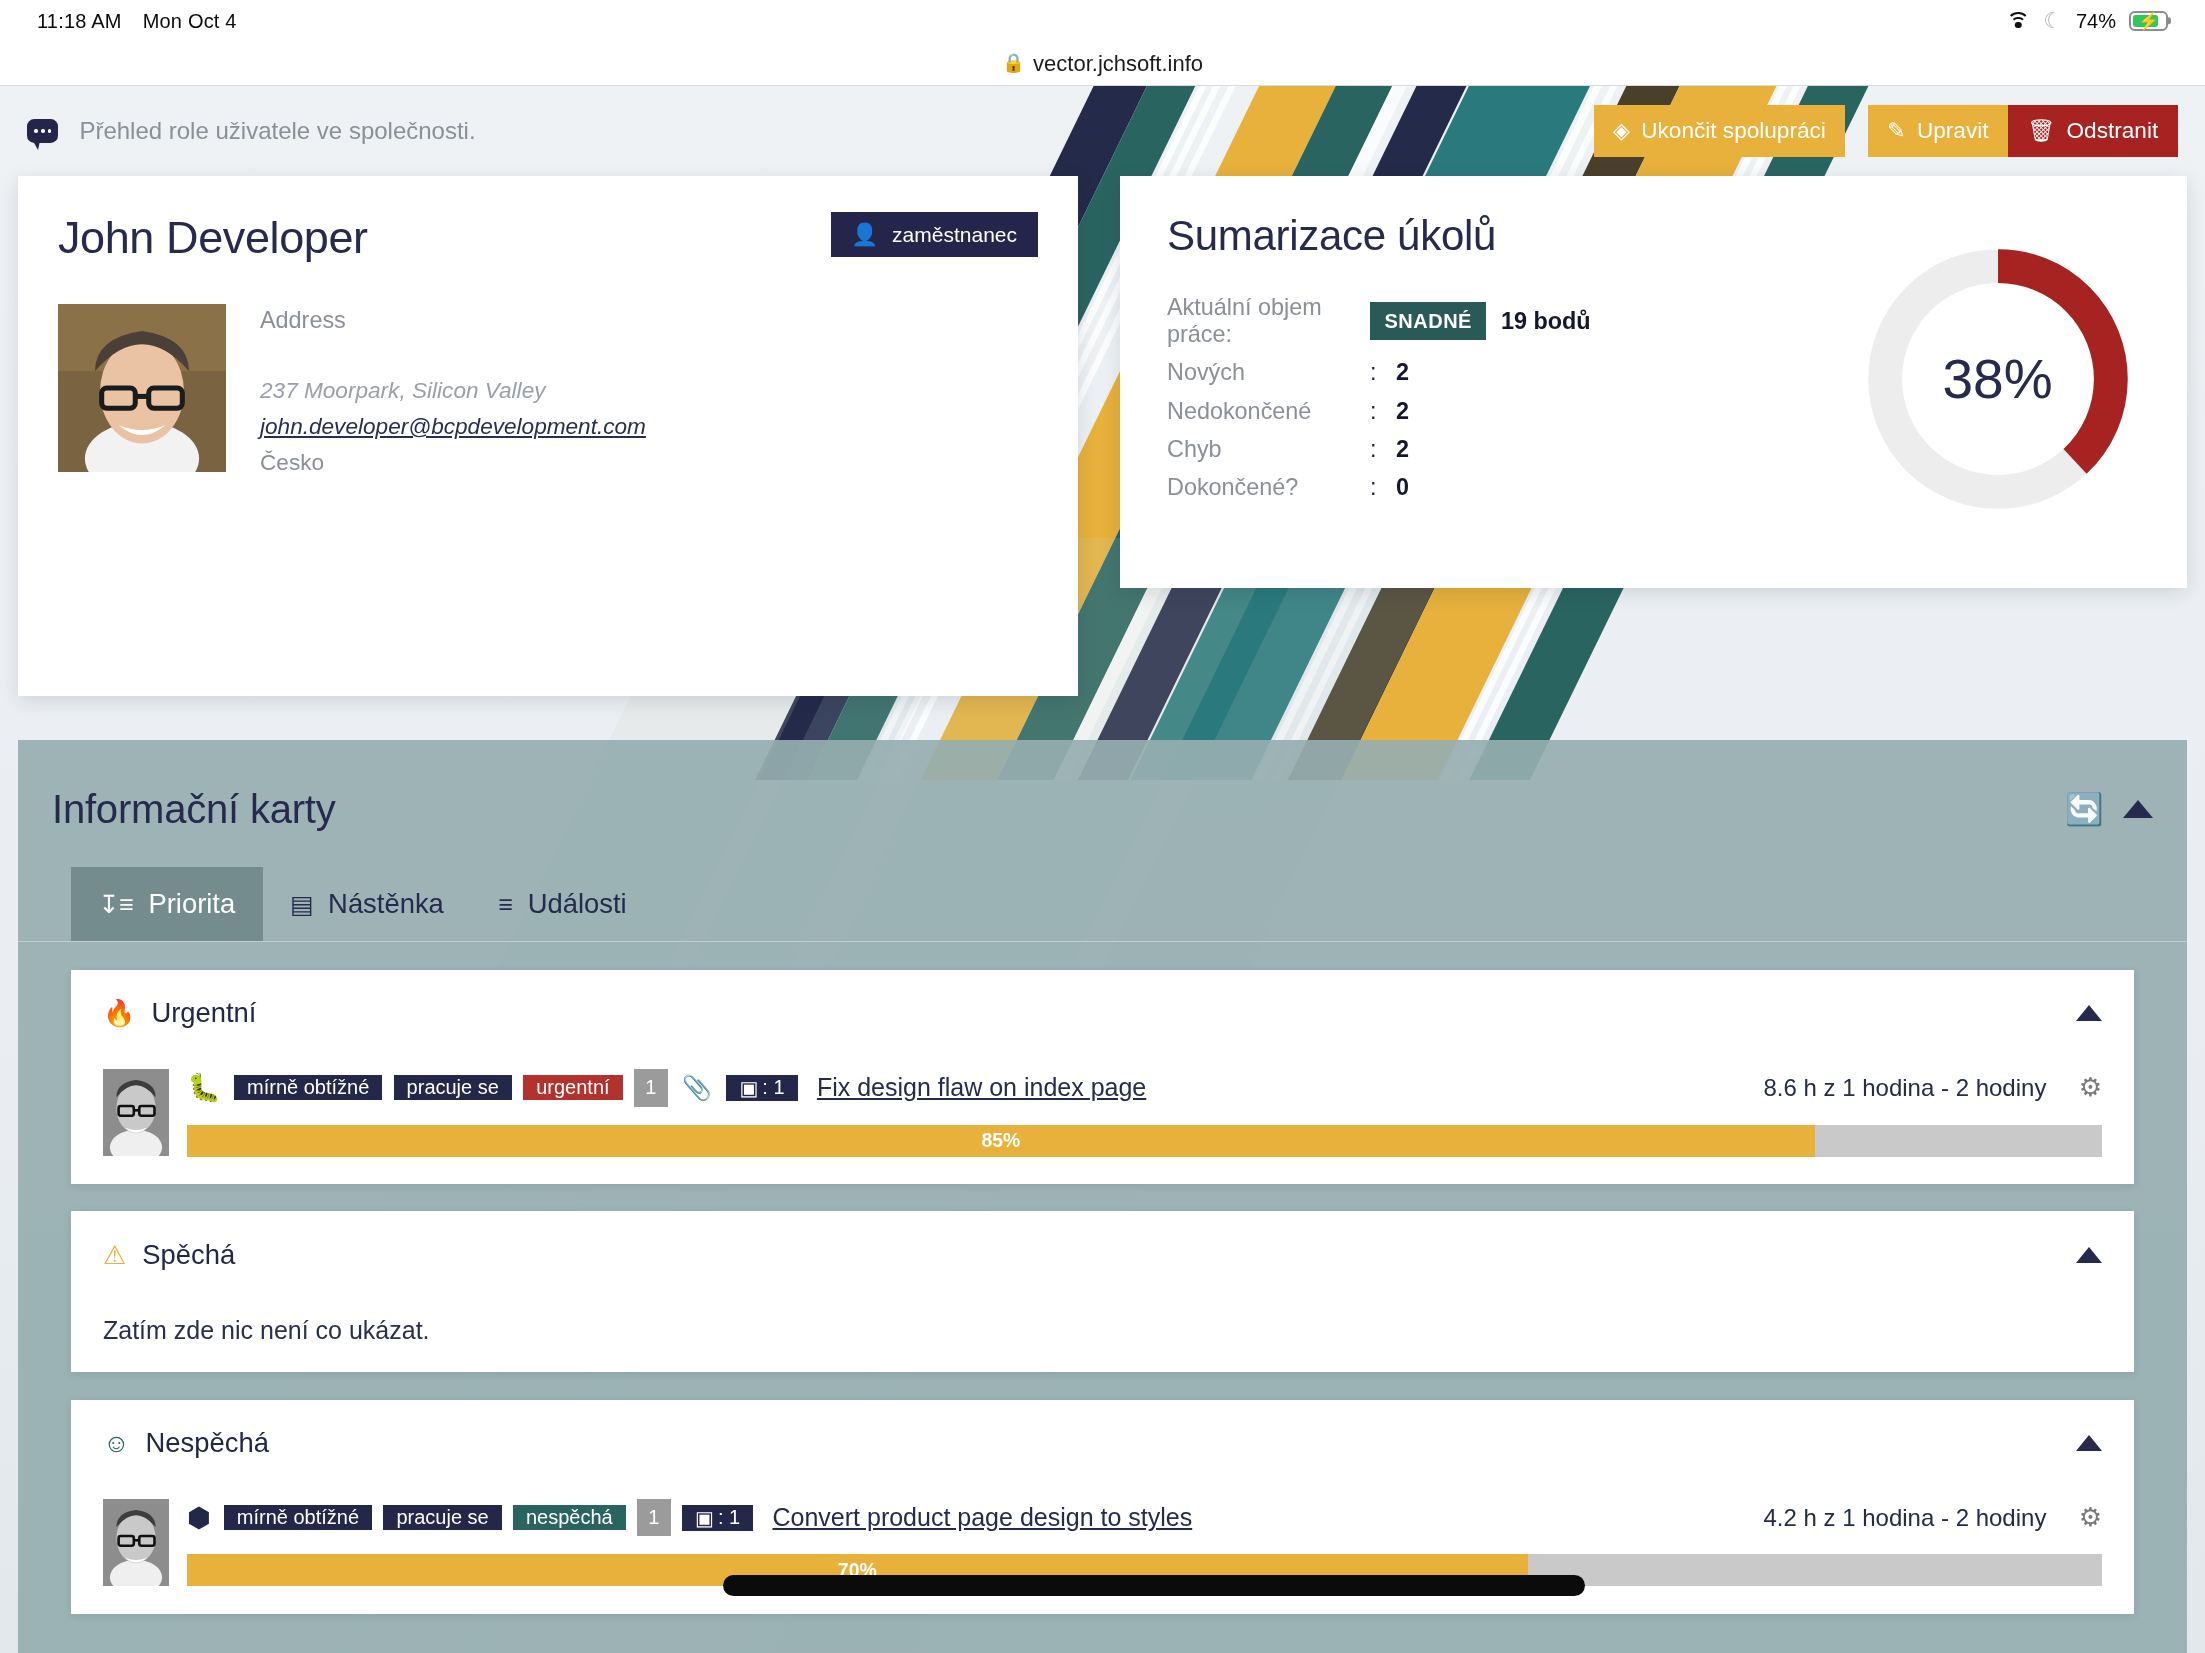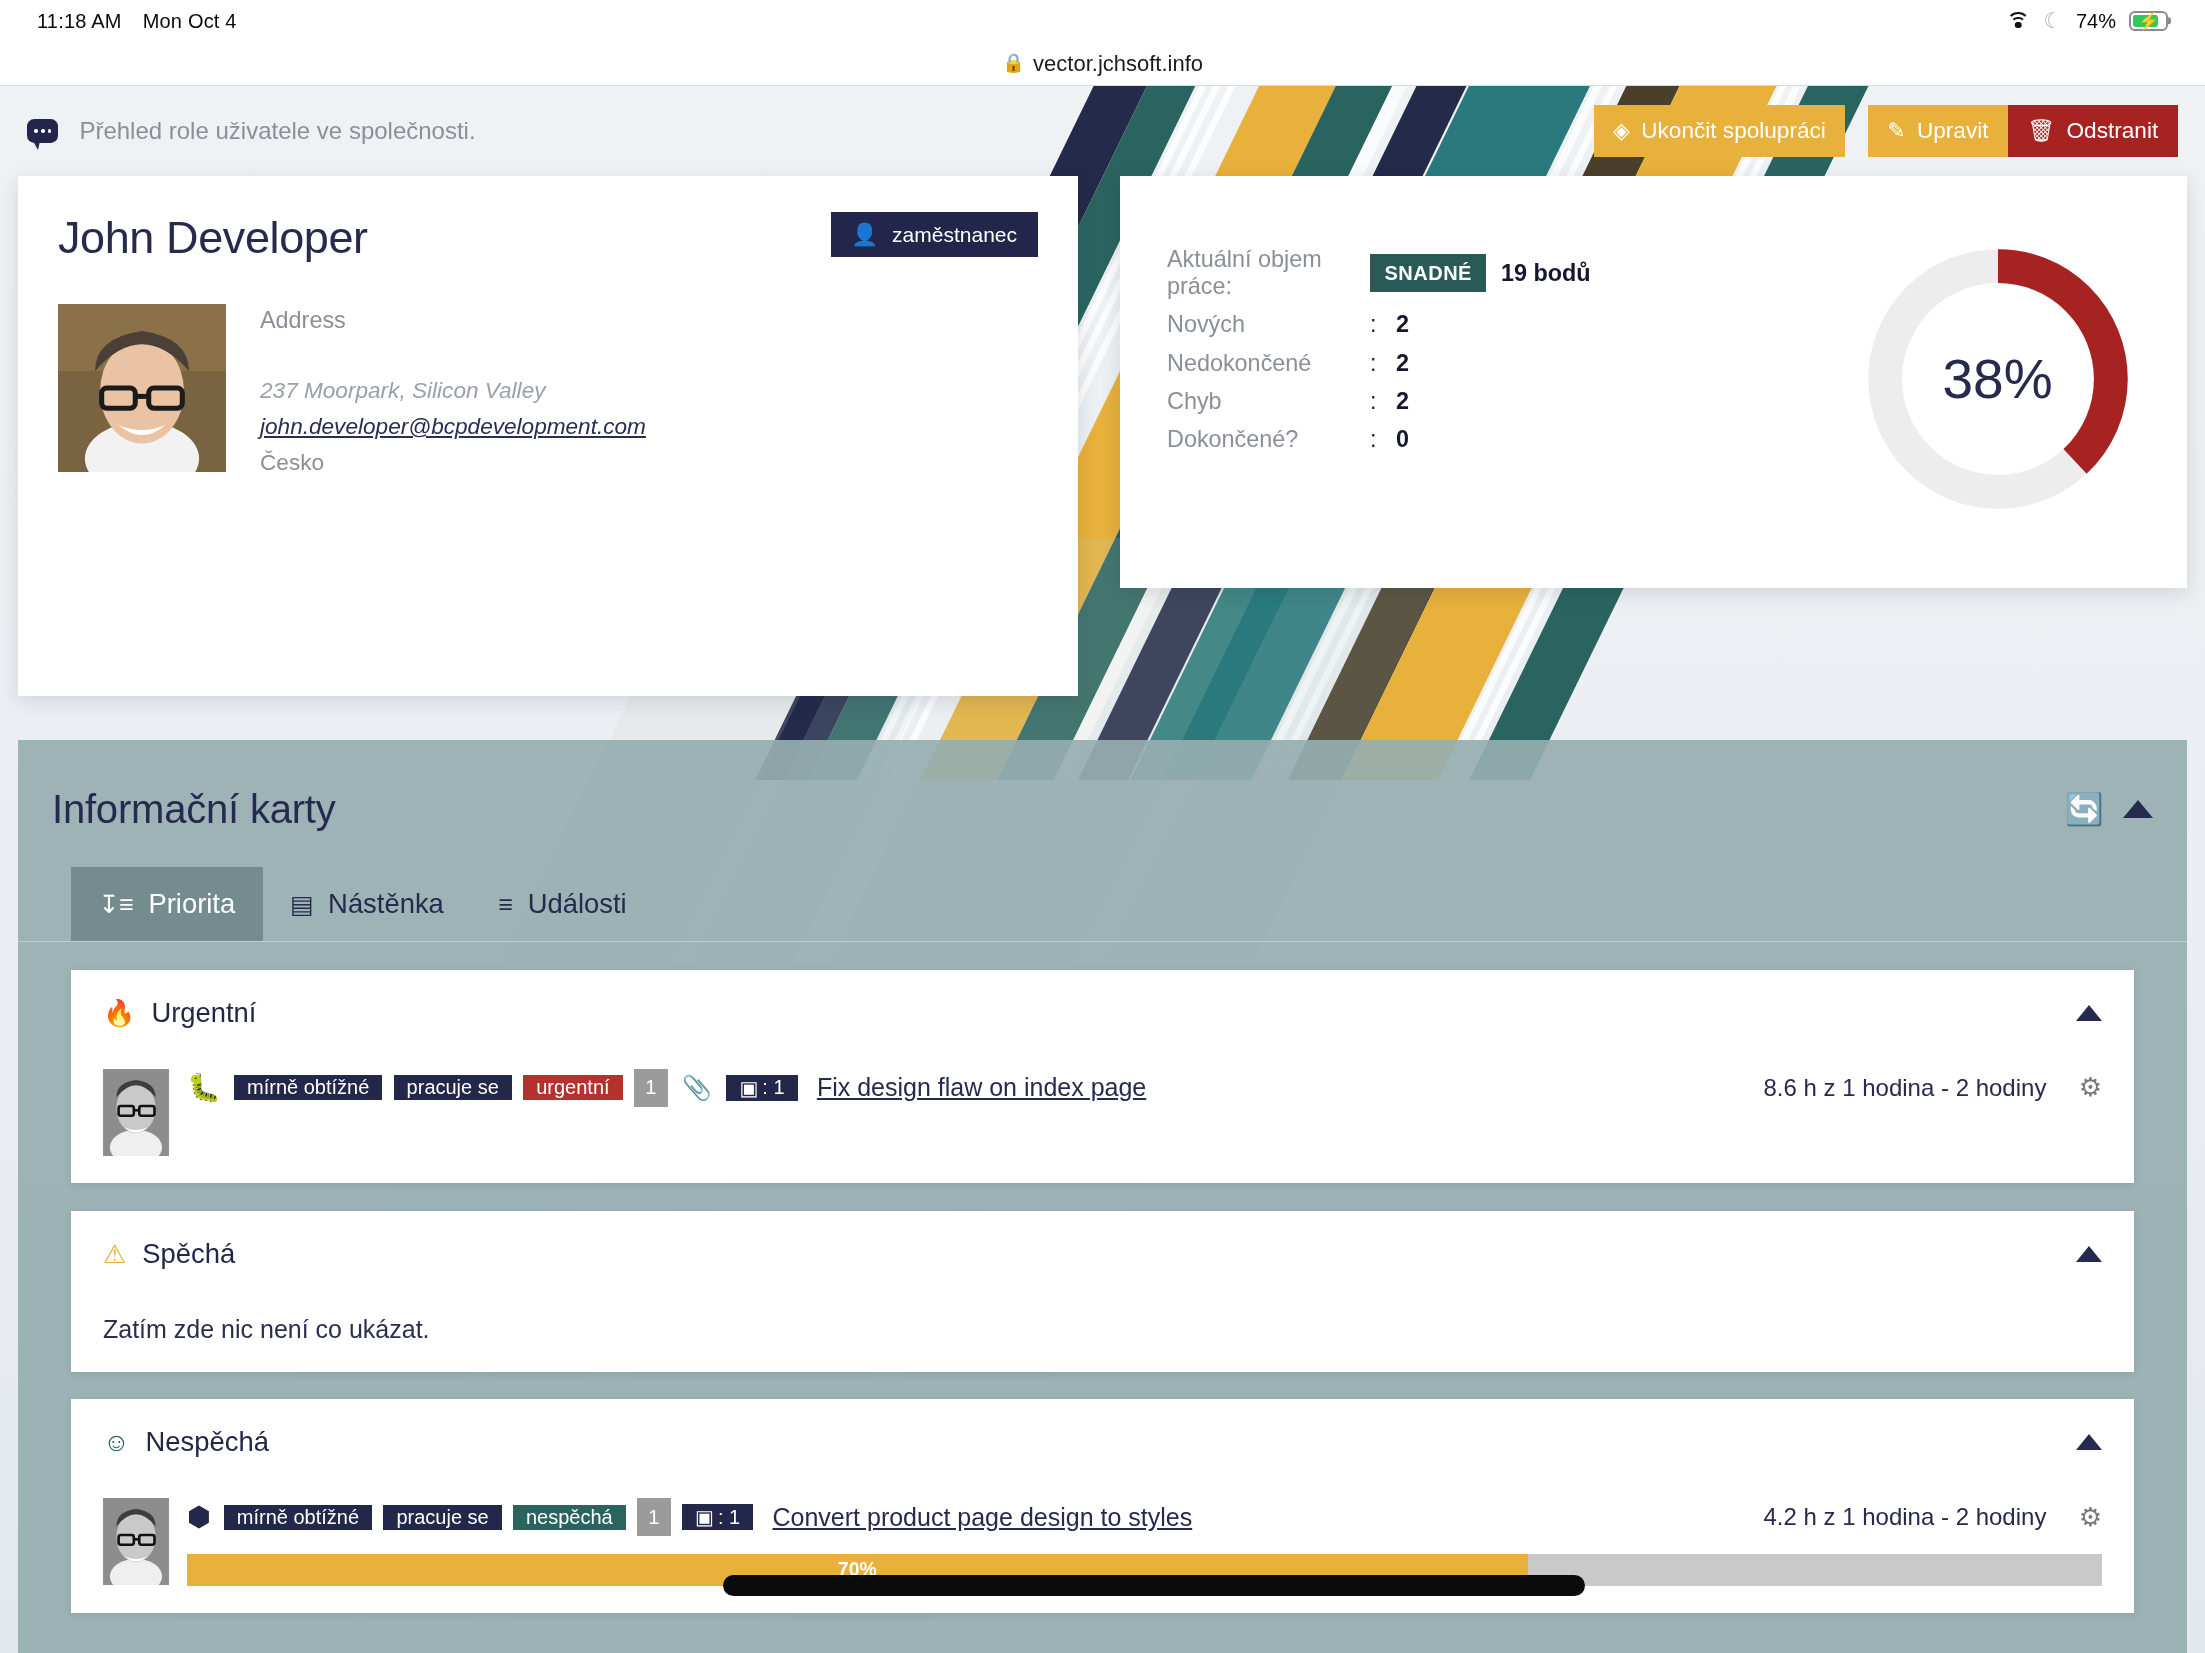--- a/index.html
+++ b/index.html
@@ -326,20 +326,21 @@
           <div class="lbl">Address</div>
           <div class="ln">237 Moorpark, Silicon Valley</div>
           <div><a class="mail" href="#">john.developer@bcpdevelopment.com</a></div>
           <div class="cty">Česko</div>
         </div>
       </div>
     </div>
 
     <div class="card card-summary">
       <div class="sum-left">
+        <div class="sum-title">Sumarizace úkolů</div>
         <div class="sum-rows">
           <div class="sum-row">
             <span class="k">Aktuální objem práce:</span>
             <span class="badge-teal">SNADNÉ</span>
             <span class="pts">19 bodů</span>
           </div>
           <div class="sum-row">
             <span class="k">Nových</span>
             <span class="c">:</span>
             <span class="v">2</span>
@@ -429,20 +430,25 @@
               <span class="tag tag-red">urgentní</span>
               <span class="tag tag-grey">1</span>
               <span class="clip-ico">📎</span>
               <span class="tag tag-cube">
                 <span>▣</span>
                 <span>: 1</span>
               </span>
               <a class="task-link" href="#">Fix design flaw on index page</a>
               <span class="task-time">8.6 h z 1 hodina - 2 hodiny</span>
               <span class="gear-ico">⚙</span>
+            </div>
+            <div class="progress">
+              <div class="bar" id="prog-0" style="width:85%">
+                <span class="lbl">85%</span>
+              </div>
             </div>
           </div>
         </div>
       </div>
 
       <div class="group">
         <div class="group-head">
           <div class="group-title">
             <span class="gh-ico" style="color:#e7b13c">⚠</span>
             <span>Spěchá</span>

